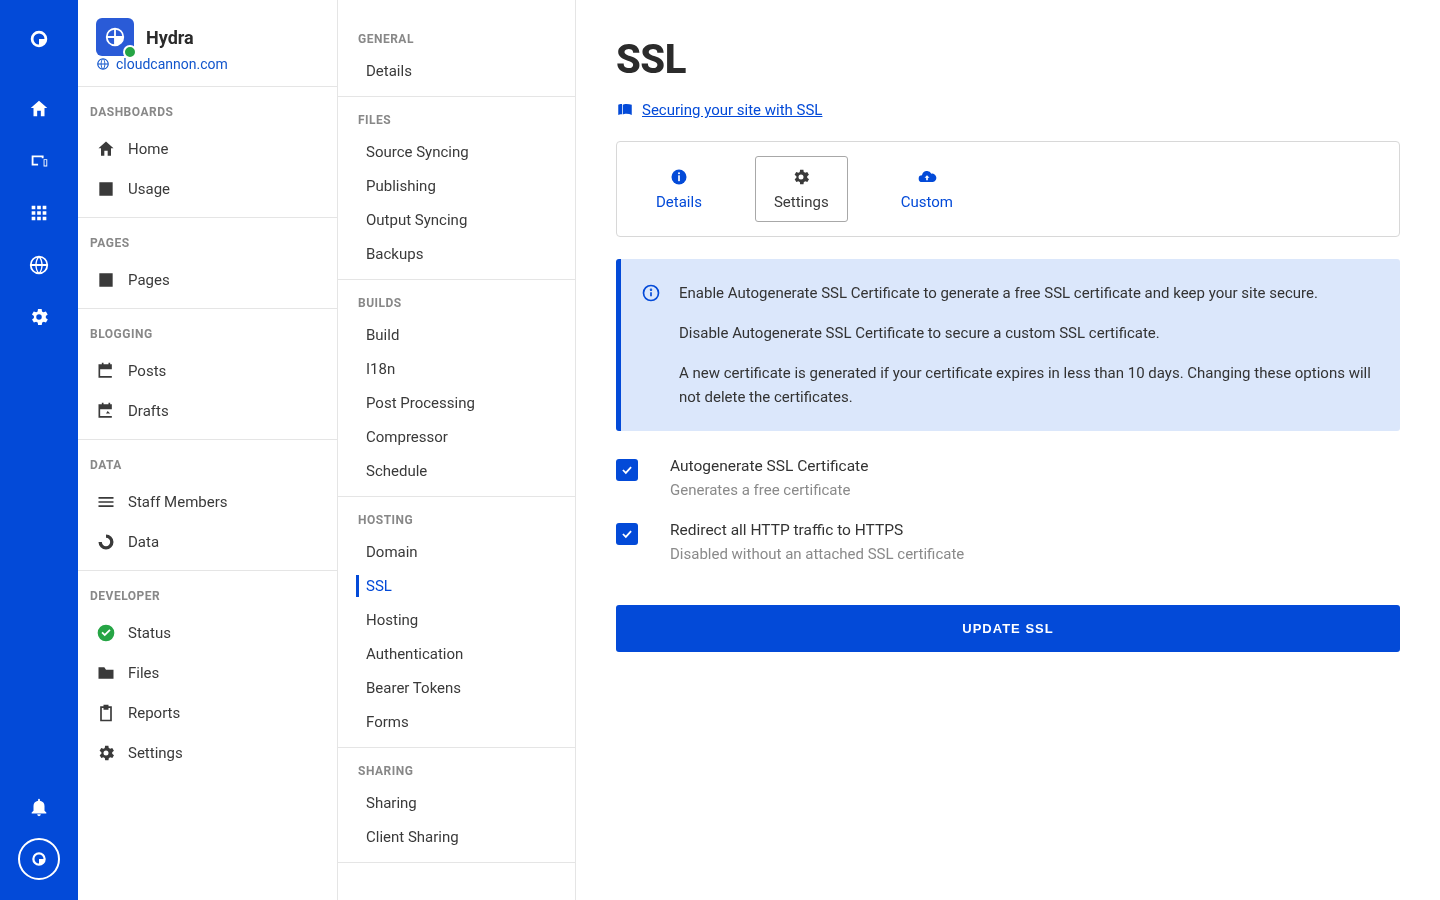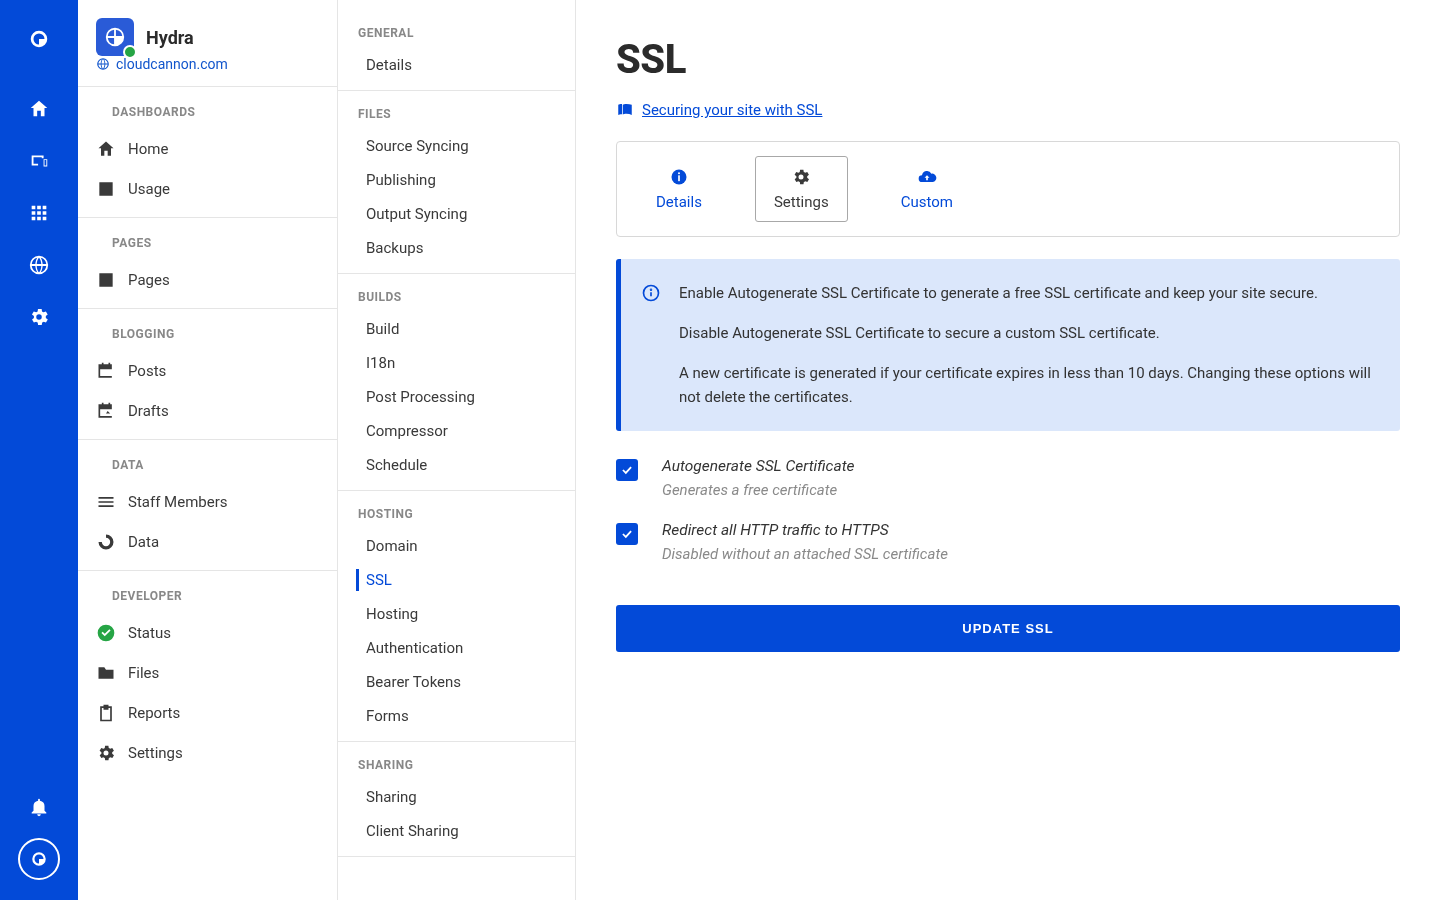--- a/index.html
+++ b/index.html
@@ -21,26 +21,26 @@
 .site-header { padding: 18px 18px 14px 18px; border-bottom:1px solid #e5e5e5; }
 .site-header .site-row { display:flex; align-items:center; gap:12px; }
 .site-header .site-icon { width:38px; height:38px; background:#2a5bd7; border-radius:6px; position:relative; display:flex; align-items:center; justify-content:center; }
 .site-header .site-icon svg { fill:#fff; width:22px; height:22px; }
 .site-header .site-icon .dot { position:absolute; right:-3px; bottom:-3px; width:14px; height:14px; background:#26a545; border:2px solid #fff; border-radius:50%; }
 .site-header .site-name { font-weight:700; font-size:18px; }
 .site-header .domain-row { margin-top:0; display:flex; gap:6px; align-items:center; color:#1155cc; font-size:14px; }
 .site-header .domain-row svg { width:14px; height:14px; fill:#1155cc; }
 .nav-section { border-bottom:1px solid #e5e5e5; padding: 14px 0 8px 0; }
 .nav-section:last-child { border-bottom:none; }
-.nav-heading { font-size:12px; font-weight:700; letter-spacing:0.5px; color:#888; padding: 4px 18px 10px 34px; }
+.nav-heading { font-size:12px; font-weight:700; letter-spacing:0.5px; color:#888; padding: 4px 18px 10px 12px; }
 .nav-item { display:flex; align-items:center; gap:12px; padding: 10px 18px; font-size:15px; color:#3a3a3a; cursor:pointer; }
 .nav-item svg { width:20px; height:20px; fill:#3a3a3a; }
 .nav-item.status svg { fill:#26a545; }
 
-.settings-col { width: 238px; border-right:1px solid #e5e5e5; overflow-y:auto; padding-top:10px; }
+.settings-col { width: 238px; border-right:1px solid #e5e5e5; overflow-y:auto; padding-top:16px; }
 .sg-section { border-bottom:1px solid #e5e5e5; padding: 16px 0 8px 0; }
 .sg-heading { font-size:12px; font-weight:700; letter-spacing:0.5px; color:#888; padding: 0 20px 8px 20px; }
 .sg-item { padding: 8px 20px 8px 28px; font-size:15px; color:#3a3a3a; cursor:pointer; position:relative; }
 .sg-item.active { color:#034AD8; }
 .sg-item.active::before { content:""; position:absolute; left:18px; top:6px; bottom:6px; width:3px; background:#034AD8; }
 
 .main { flex:1; padding: 36px 40px; overflow-y:auto; }
 .page-title { font-size:40px; font-weight:800; color:#2b2b2b; margin-bottom:18px; letter-spacing:-0.5px; }
 .doc-link { display:flex; align-items:center; gap:8px; color:#034AD8; font-size:15px; margin-bottom:22px; }
 .doc-link a { color:#034AD8; text-decoration:underline; }
@@ -49,21 +49,21 @@
 .tab { display:flex; flex-direction:column; align-items:center; gap:6px; padding:10px 18px; color:#034AD8; font-size:15px; cursor:pointer; border:1px solid transparent; border-radius:3px; }
 .tab svg { width:20px; height:20px; fill:#034AD8; }
 .tab.active { border-color:#a8a8a8; color:#3a3a3a; }
 .tab.active svg { fill:#3a3a3a; }
 .info-banner { background:#dbe7fb; border-left:5px solid #034AD8; border-radius:3px; padding:22px 24px 22px 20px; display:flex; gap:18px; margin-bottom:26px; }
 .info-banner svg { width:20px; height:20px; fill:none; stroke:#034AD8; stroke-width:2; flex-shrink:0; margin-top:2px; }
 .info-banner .info-body { font-size:15px; color:#333; line-height:1.6; }
 .info-banner .info-body p { margin-bottom:16px; }
 .info-banner .info-body p:last-child { margin-bottom:0; }
 .info-banner strong { font-weight:400; }
-.check-row { display:flex; align-items:flex-start; gap:24px; margin-bottom:22px;font-style:italic; }
+.check-row { display:flex; align-items:flex-start; gap:32px; margin-bottom:22px; }
 .checkbox { width:22px; height:22px; background:#034AD8; border-radius:3px; display:flex; align-items:center; justify-content:center; cursor:pointer; flex-shrink:0; margin-top:2px; }
 .checkbox svg { width:14px; height:14px; stroke:#fff; stroke-width:3; fill:none; }
 .check-text .label { font-size:15.5px; color:#333; margin-bottom:6px; }
 .check-text .help { font-size:15px; color:#8a8a8a; }
 .update-btn { width:100%; background:#034AD8; color:#fff; font-weight:700; font-size:13px; letter-spacing:1px; padding:16px; border:none; border-radius:3px; cursor:pointer;margin-top:20px; }
 
 .sidebar::-webkit-scrollbar, .settings-col::-webkit-scrollbar, .main::-webkit-scrollbar { width:0; }
 </style>
 </head>
 <body>

